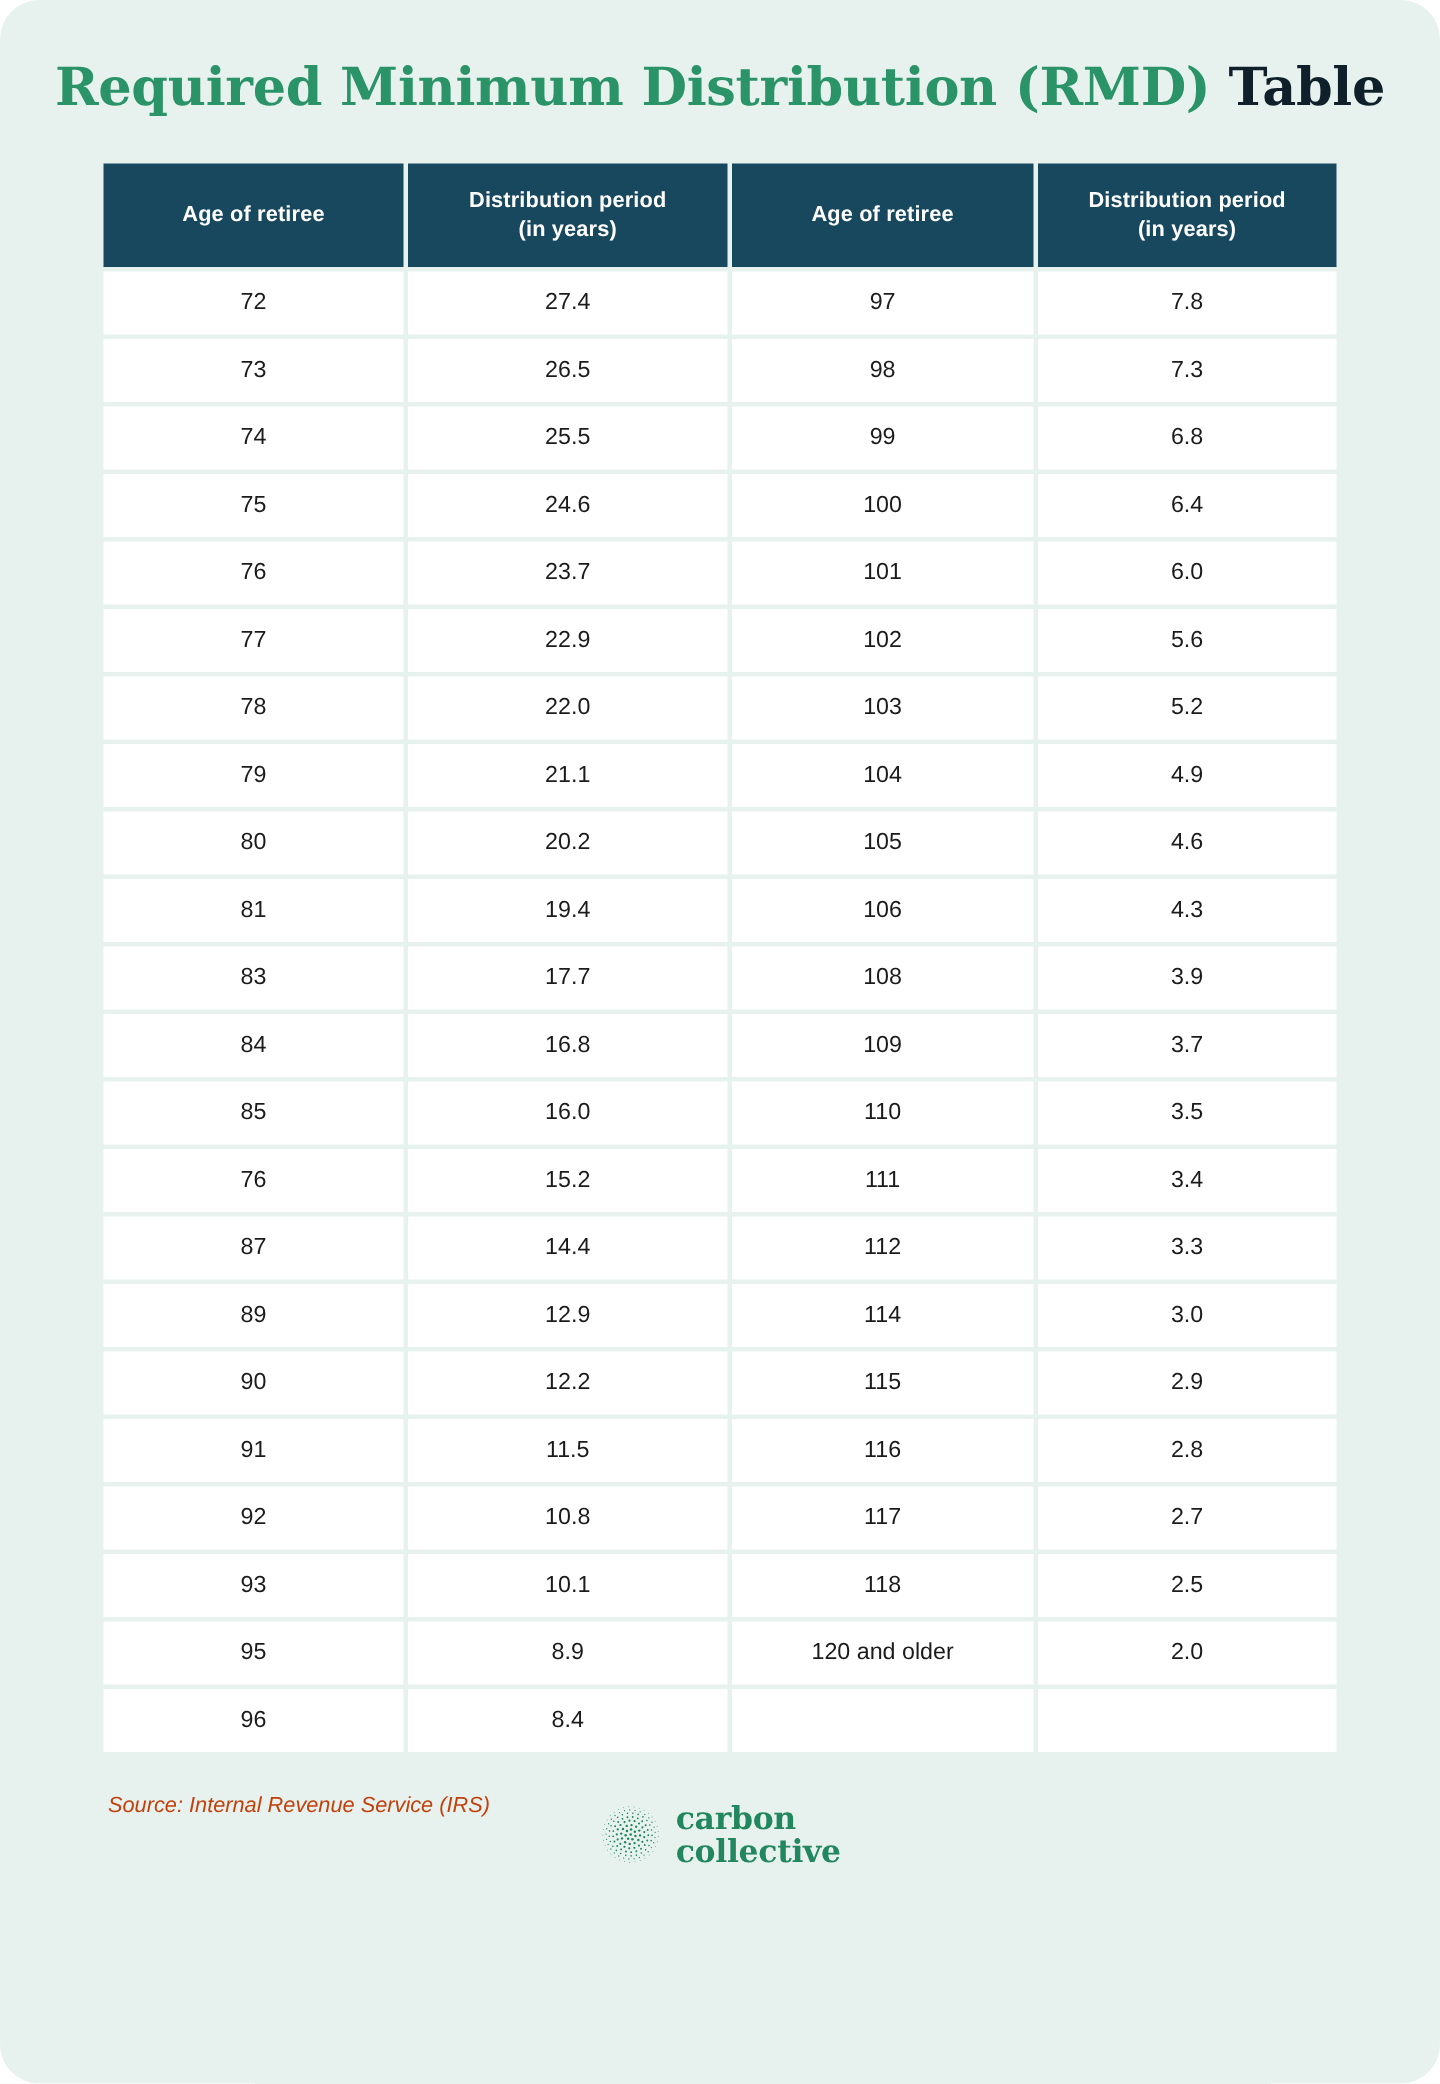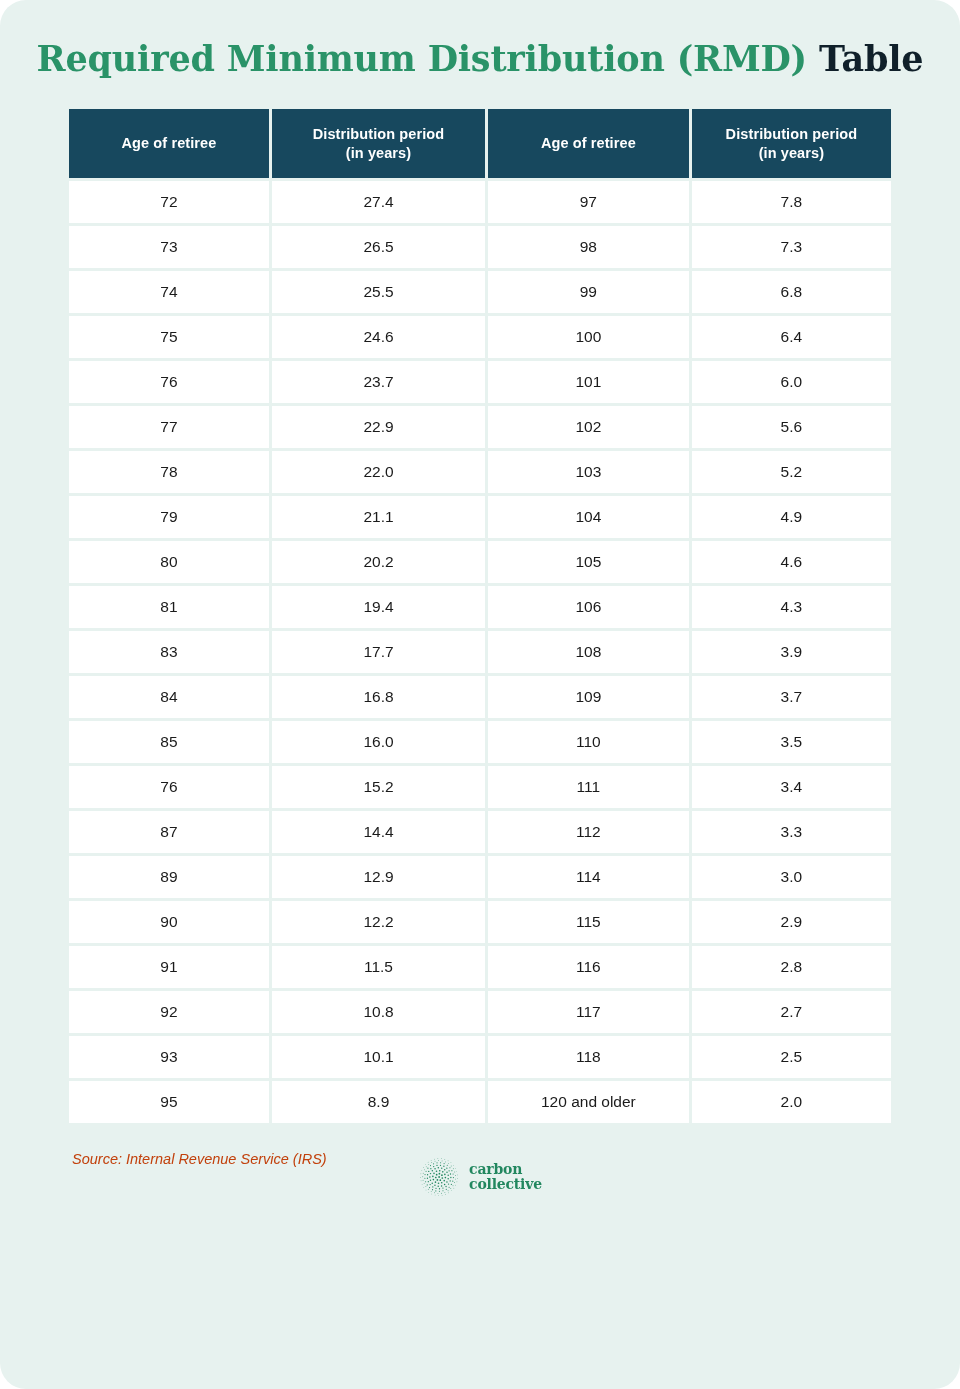--- a/index.html
+++ b/index.html
@@ -97,21 +97,21 @@
     top: 8px;
     display: flex;
     align-items: center;
     gap: 9px;
   }
   .logo-mark { width: 42px; height: 42px; display: block; }
   .logo-text {
     font-family: "DejaVu Serif", "Liberation Serif", serif;
     color: #22875f;
     font-weight: 700;
-    font-size: 14px;
+    font-size: 21px;
     line-height: 1.06;
     letter-spacing: -0.2px;
   }
   .logo-text span { display: block; }
 </style>
 </head>
 <body>
 
 <div class="card">
 
@@ -265,20 +265,26 @@
             <td>93</td>
             <td>10.1</td>
             <td>118</td>
             <td>2.5</td>
           </tr>
           <tr>
             <td>95</td>
             <td>8.9</td>
             <td>120 and older</td>
             <td>2.0</td>
+          </tr>
+          <tr>
+            <td>96</td>
+            <td>8.4</td>
+            <td></td>
+            <td></td>
           </tr>
         </tbody>
     </table>
   </div>
 
   <div class="footer">
     <div class="source">Source: Internal Revenue Service (IRS)</div>
     <div class="logo">
       <span class="logo-mark">
         <svg viewBox="0 0 100 100" width="42" height="42" aria-hidden="true">

